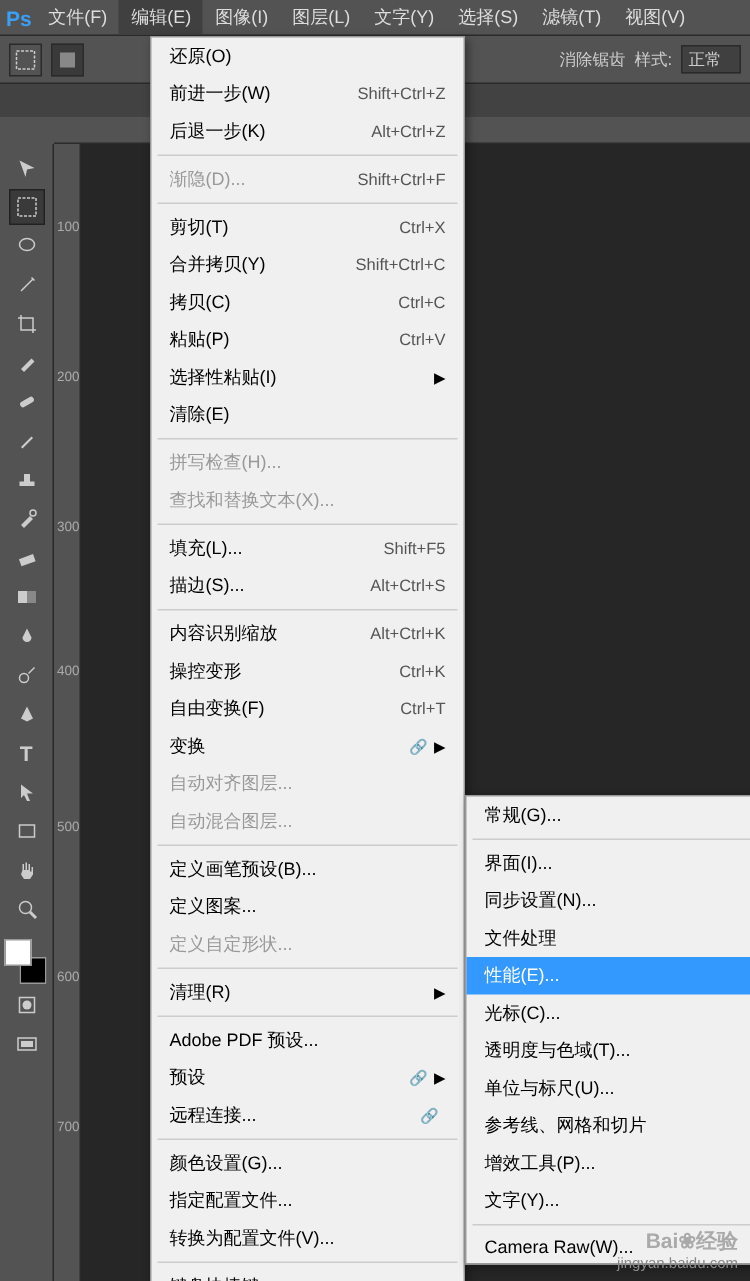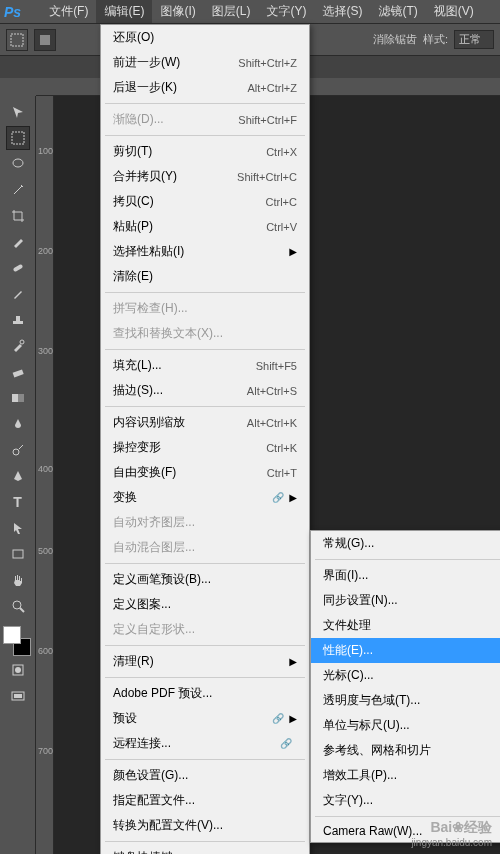--- a/index.html
+++ b/index.html
@@ -1,18 +1,18 @@
 <!DOCTYPE html>
 <html><head>
 <meta charset="utf-8">
 <style>
 * { margin: 0; padding: 0; box-sizing: border-box; font-family: "Microsoft YaHei", sans-serif; }
 body { background: #535353; width: 500px; height: 854px; overflow: hidden; position: relative; }
 .menubar { background: #535353; height: 24px; display: flex; align-items: center; padding-left: 4px; border-bottom: 1px solid #2a2a2a; }
-.ps-logo { color: #3a9ff5; font-weight: bold; font-size: 14px; margin-right: 20px; font-style: italic; }
+.ps-logo { color: #3a9ff5; font-weight: bold; font-size: 14px; margin-right: 3px; }
 .menu-item { color: #ddd; font-size: 12px; padding: 3px 8px; cursor: pointer; }
 .menu-item.active { background: #404040; }
 .toolbar-row { background: #535353; height: 32px; border-bottom: 1px solid #2a2a2a; display: flex; align-items: center; padding: 0 6px; gap: 6px; }
 .tool-btn { width: 22px; height: 22px; border: 1px solid #2a2a2a; background: #535353; display: flex; align-items: center; justify-content: center; }
 .tool-btn.dark { background: #3a3a3a; }
 .opt-label { color: #ccc; font-size: 11px; margin-left: auto; }
 .opt-label2 { color: #ccc; font-size: 11px; }
 .opt-select { background: #404040; color: #ccc; border: 1px solid #2a2a2a; font-size: 11px; padding: 1px 4px; min-width: 40px; }
 .tab-row { background: #424242; height: 22px; display: flex; align-items: center; padding-left: 40px; }
 .doc-tab { color: #ccc; font-size: 11px; padding: 2px 8px; margin-top: 40px; }
@@ -202,21 +202,21 @@
           <rect x="1" y="3" width="12" height="8" fill="none" stroke="#ccc"></rect>
           <rect x="3" y="5" width="8" height="4" fill="#ccc"></rect>
         </svg>
       </div>
   </div>
   <div class="canvas-area">
     <div class="ruler-v">
       <span class="rv-tick" style="top:50px">100</span>
       <span class="rv-tick" style="top:150px">200</span>
       <span class="rv-tick" style="top:250px">300</span>
-      <span class="rv-tick" style="top:368px">400</span>
+      <span class="rv-tick" style="top:346px">400</span>
       <span class="rv-tick" style="top:450px">500</span>
       <span class="rv-tick" style="top:550px">600</span>
       <span class="rv-tick" style="top:650px">700</span>
     </div>
   </div>
 </div>
 
 <div class="dropdown dd-main" id="edit-menu">
     <div class="dd-item">
       <span>还原(O)</span>

